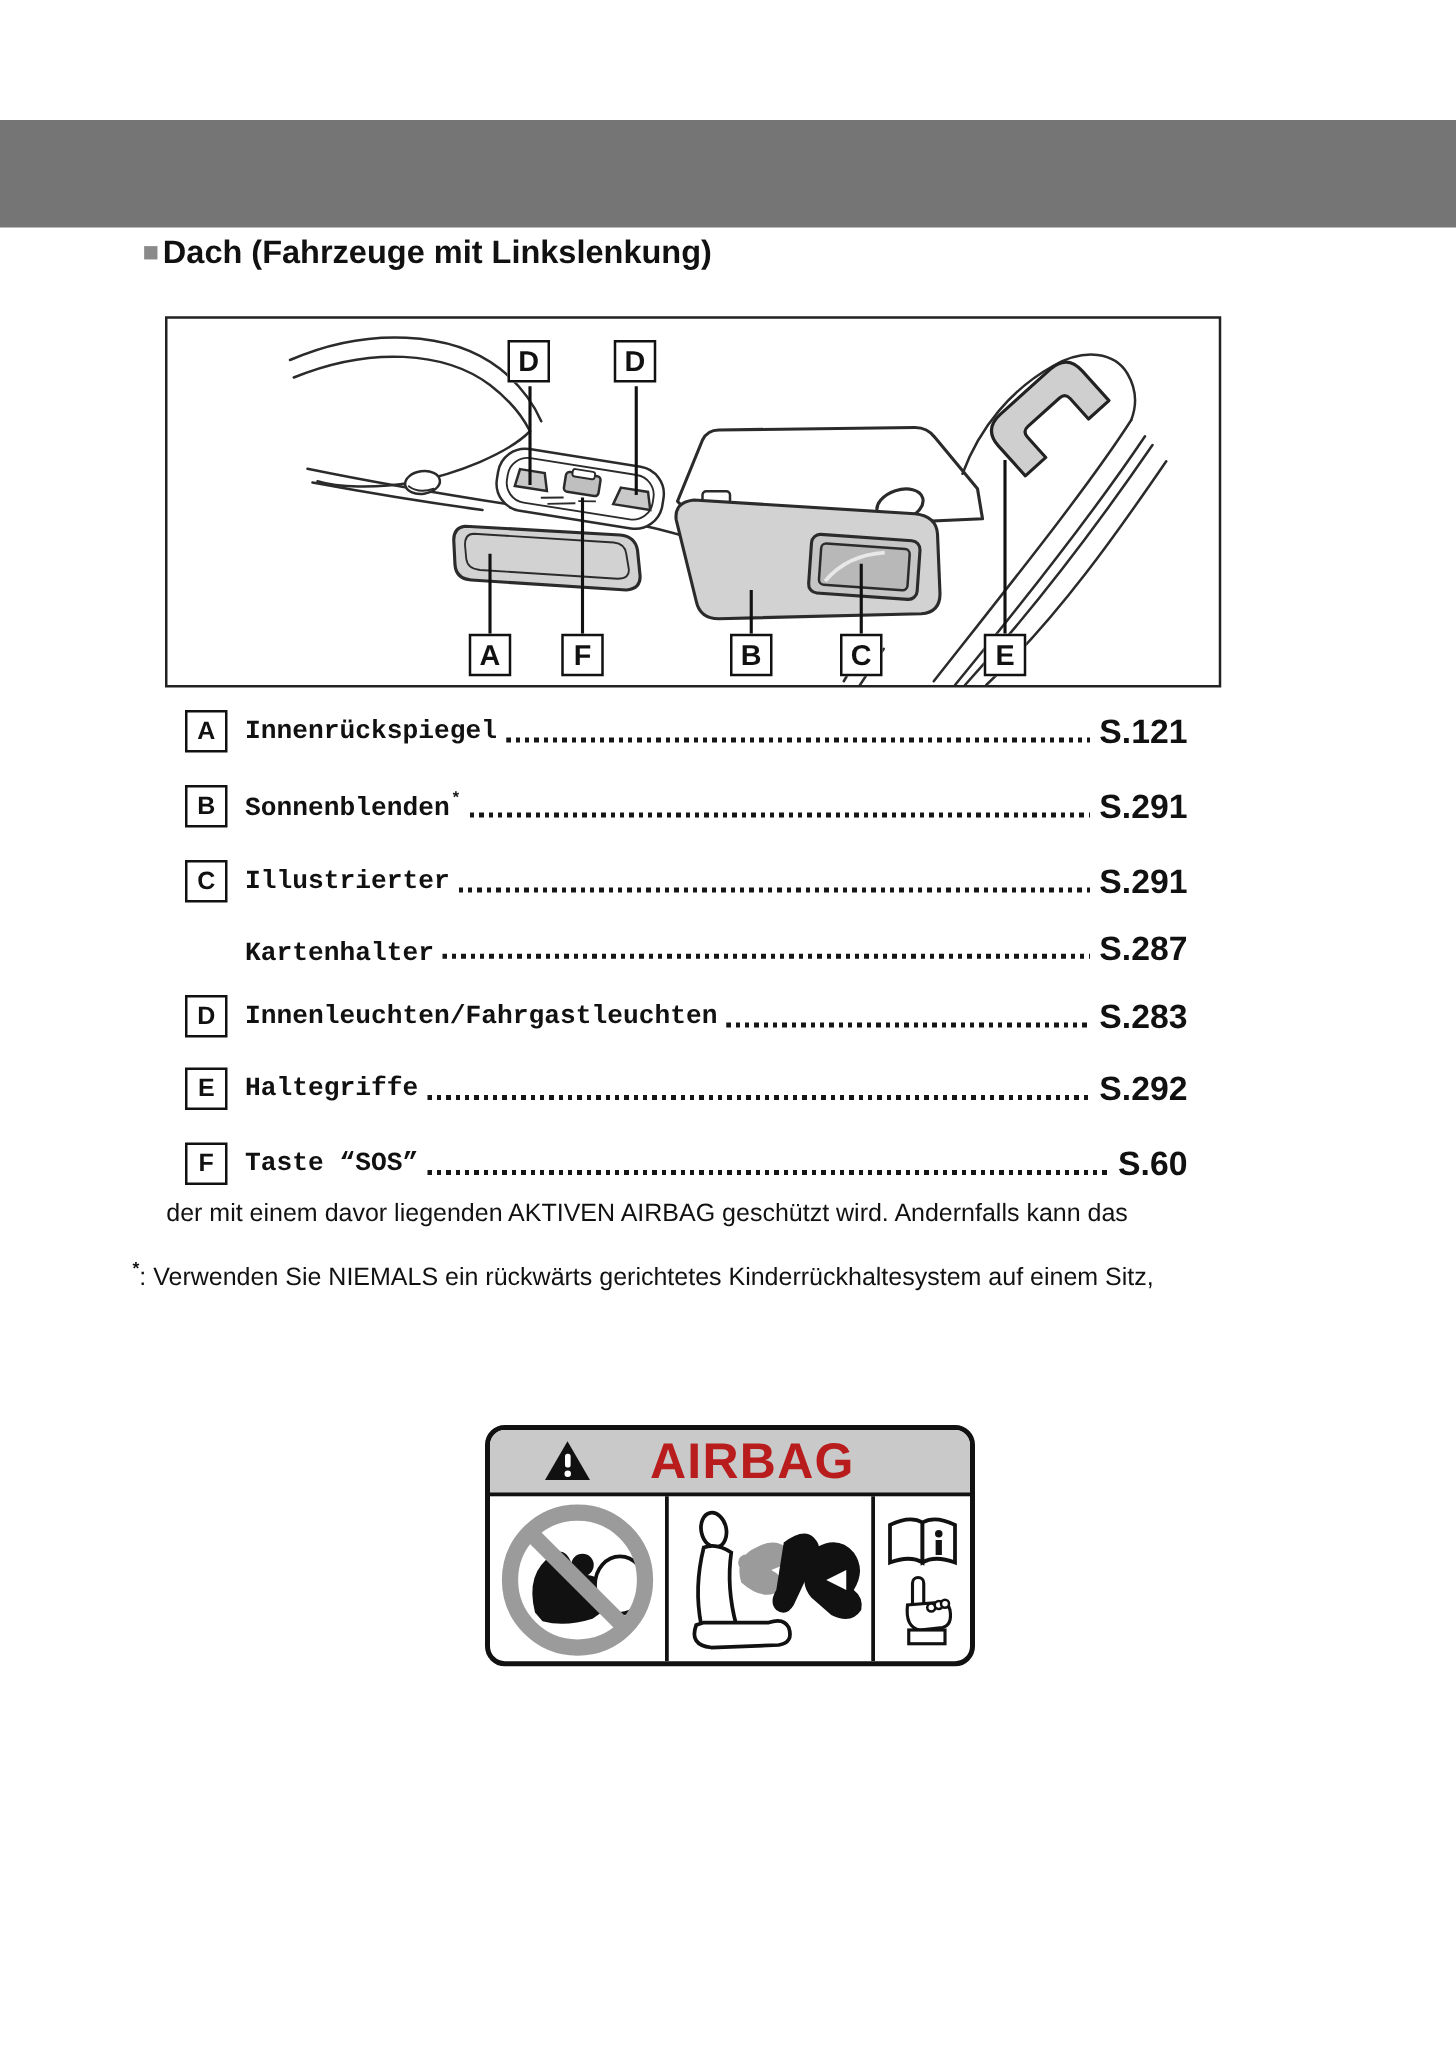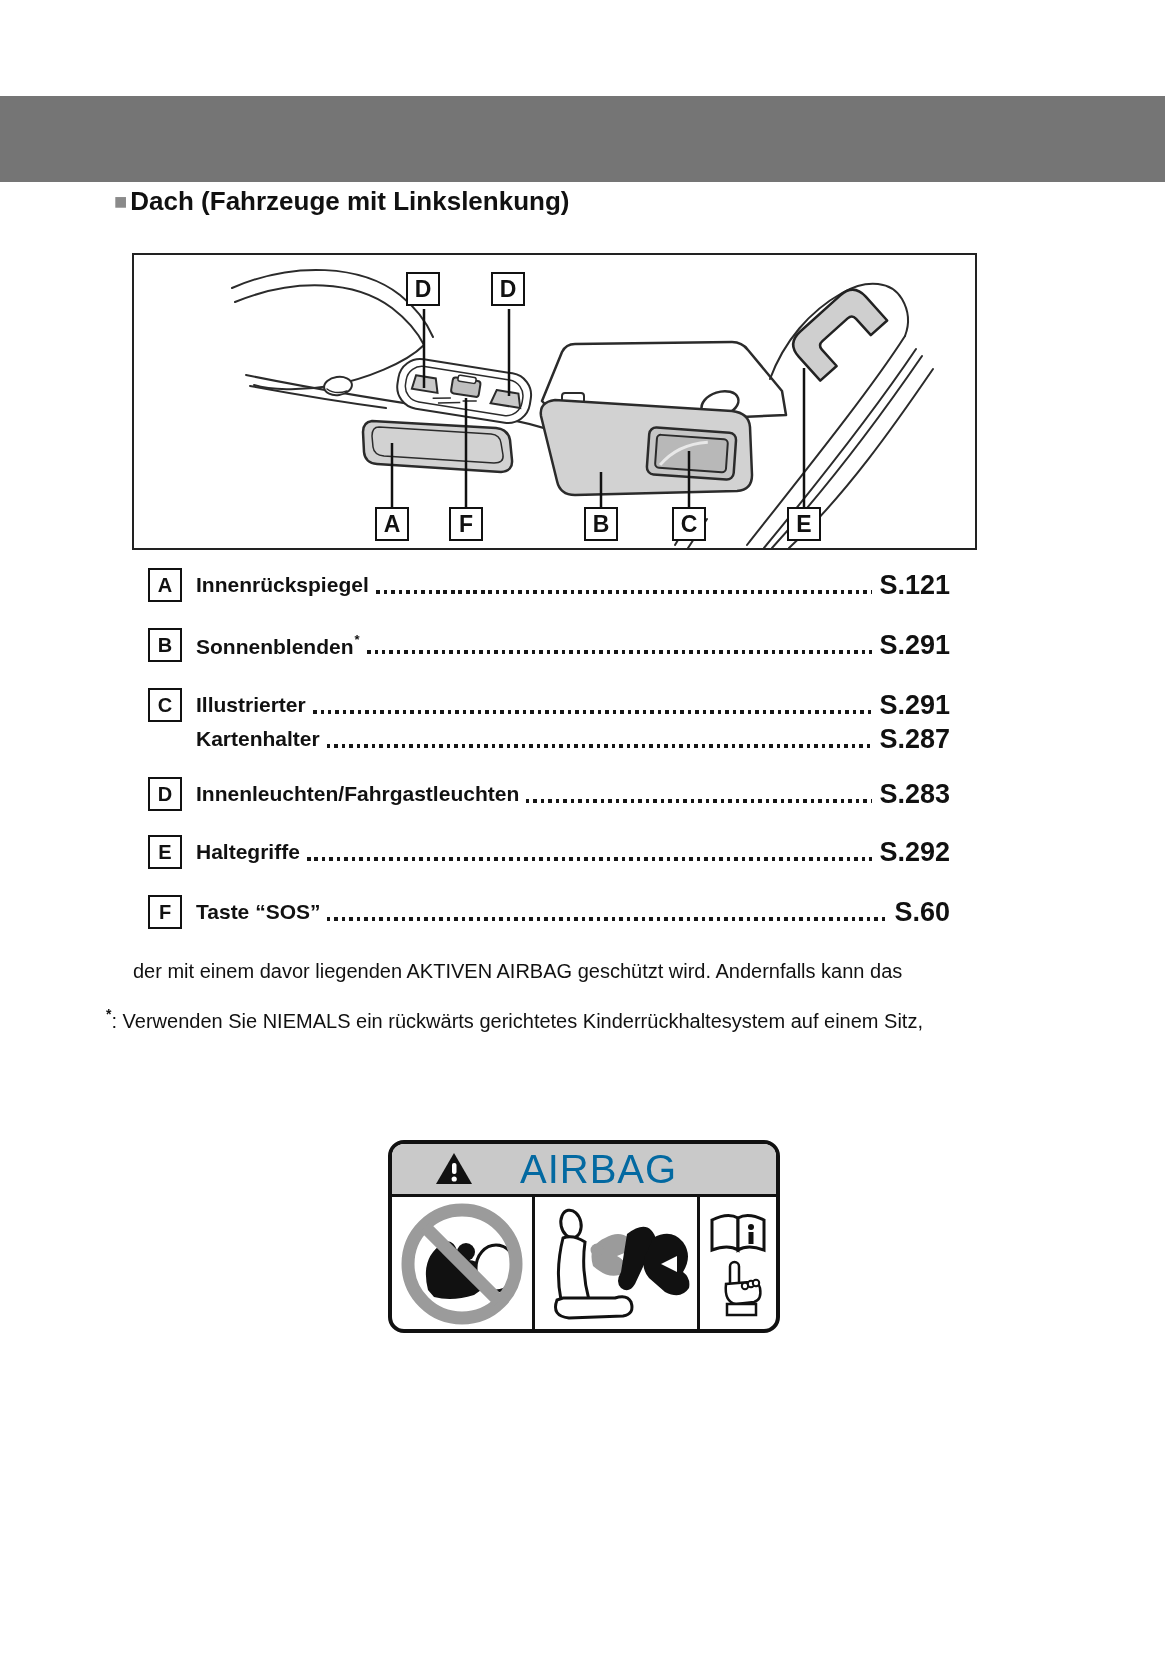--- a/index.html
+++ b/index.html
@@ -17,38 +17,38 @@
   .sec-marker{color:#8a8a8a;font-size:22px;margin-right:3px;line-height:1;}
 
   
   .figure{position:absolute;left:132px;top:253px;width:845px;height:297px;border:2px solid #222;box-sizing:border-box;background:#fff;}
   .figure svg{position:absolute;left:0;top:0;}
   .callout{position:absolute;width:30px;height:30px;border:2px solid #111;background:#fff;display:flex;align-items:center;justify-content:center;font-size:23px;font-weight:bold;line-height:1;}
 
   
   .index{position:absolute;left:148px;top:568px;width:802px;}
   .irow{display:flex;align-items:center;height:34px;}
-  .irow.m26{margin-top:26px;} .irow.m16{margin-top:0;} .irow.m21{margin-top:21px;} .irow.m24{margin-top:24px;}
+  .irow.m26{margin-top:26px;} .irow.m16{margin-top:19px;align-items:flex-end;} .irow.m21{margin-top:21px;} .irow.m24{margin-top:24px;}
   .lbox{width:30px;height:30px;border:2px solid #111;background:#fff;display:flex;align-items:center;justify-content:center;font-size:20px;font-weight:bold;flex:0 0 auto;margin-right:14px;}
   .lspacer{width:34px;flex:0 0 auto;margin-right:14px;}
-  .ilabel{font-size:21px;font-weight:bold;white-space:nowrap;}
+  .ilabel{font-size:21px;font-weight:bold;white-space:nowrap;font-family:Liberation Mono, monospace;}
   .isup{font-size:13px;font-weight:bold;vertical-align:10px;margin-left:1px;}
   .leader{flex:1;height:4px;align-self:flex-end;margin:0 7px 8px 7px;background:repeating-linear-gradient(90deg,#161616 0 3.5px,transparent 3.5px 7.5px);}
   .ipage{font-size:27px;font-weight:bold;white-space:nowrap;}
 
   
   .footnote{position:absolute;left:106px;top:950px;width:895px;font-size:20px;line-height:43px;}
   .fn-line{padding-left:27px;}
   .fn-first{padding-left:0;}
   .fn-mark{font-size:14px;vertical-align:9px;font-weight:bold;}
 
   
   .airbag{position:absolute;left:388px;top:1140px;width:392px;height:193px;border:4px solid #111;border-radius:16px;box-sizing:border-box;background:#fff;overflow:hidden;}
   .ab-head{height:50px;background:#c9c9c9;border-bottom:3px solid #111;display:flex;align-items:center;padding-left:42px;}
-  .ab-title{font-size:40px;font-weight:normal;letter-spacing:1px;margin-left:46px;color:#0369a1;}
+  .ab-title{font-size:40px;font-weight:bold;letter-spacing:1px;margin-left:46px;color:#b91c1c;}
   .ab-body{display:flex;height:132px;}
   .ab-cell{height:132px;display:flex;align-items:center;justify-content:center;}
   .ab-c1{width:143px;border-right:3px solid #111;}
   .ab-c2{width:162px;border-right:3px solid #111;}
   .ab-c3{flex:1;}
 </style>
 </head>
 <body>
 
 <div id="page">

